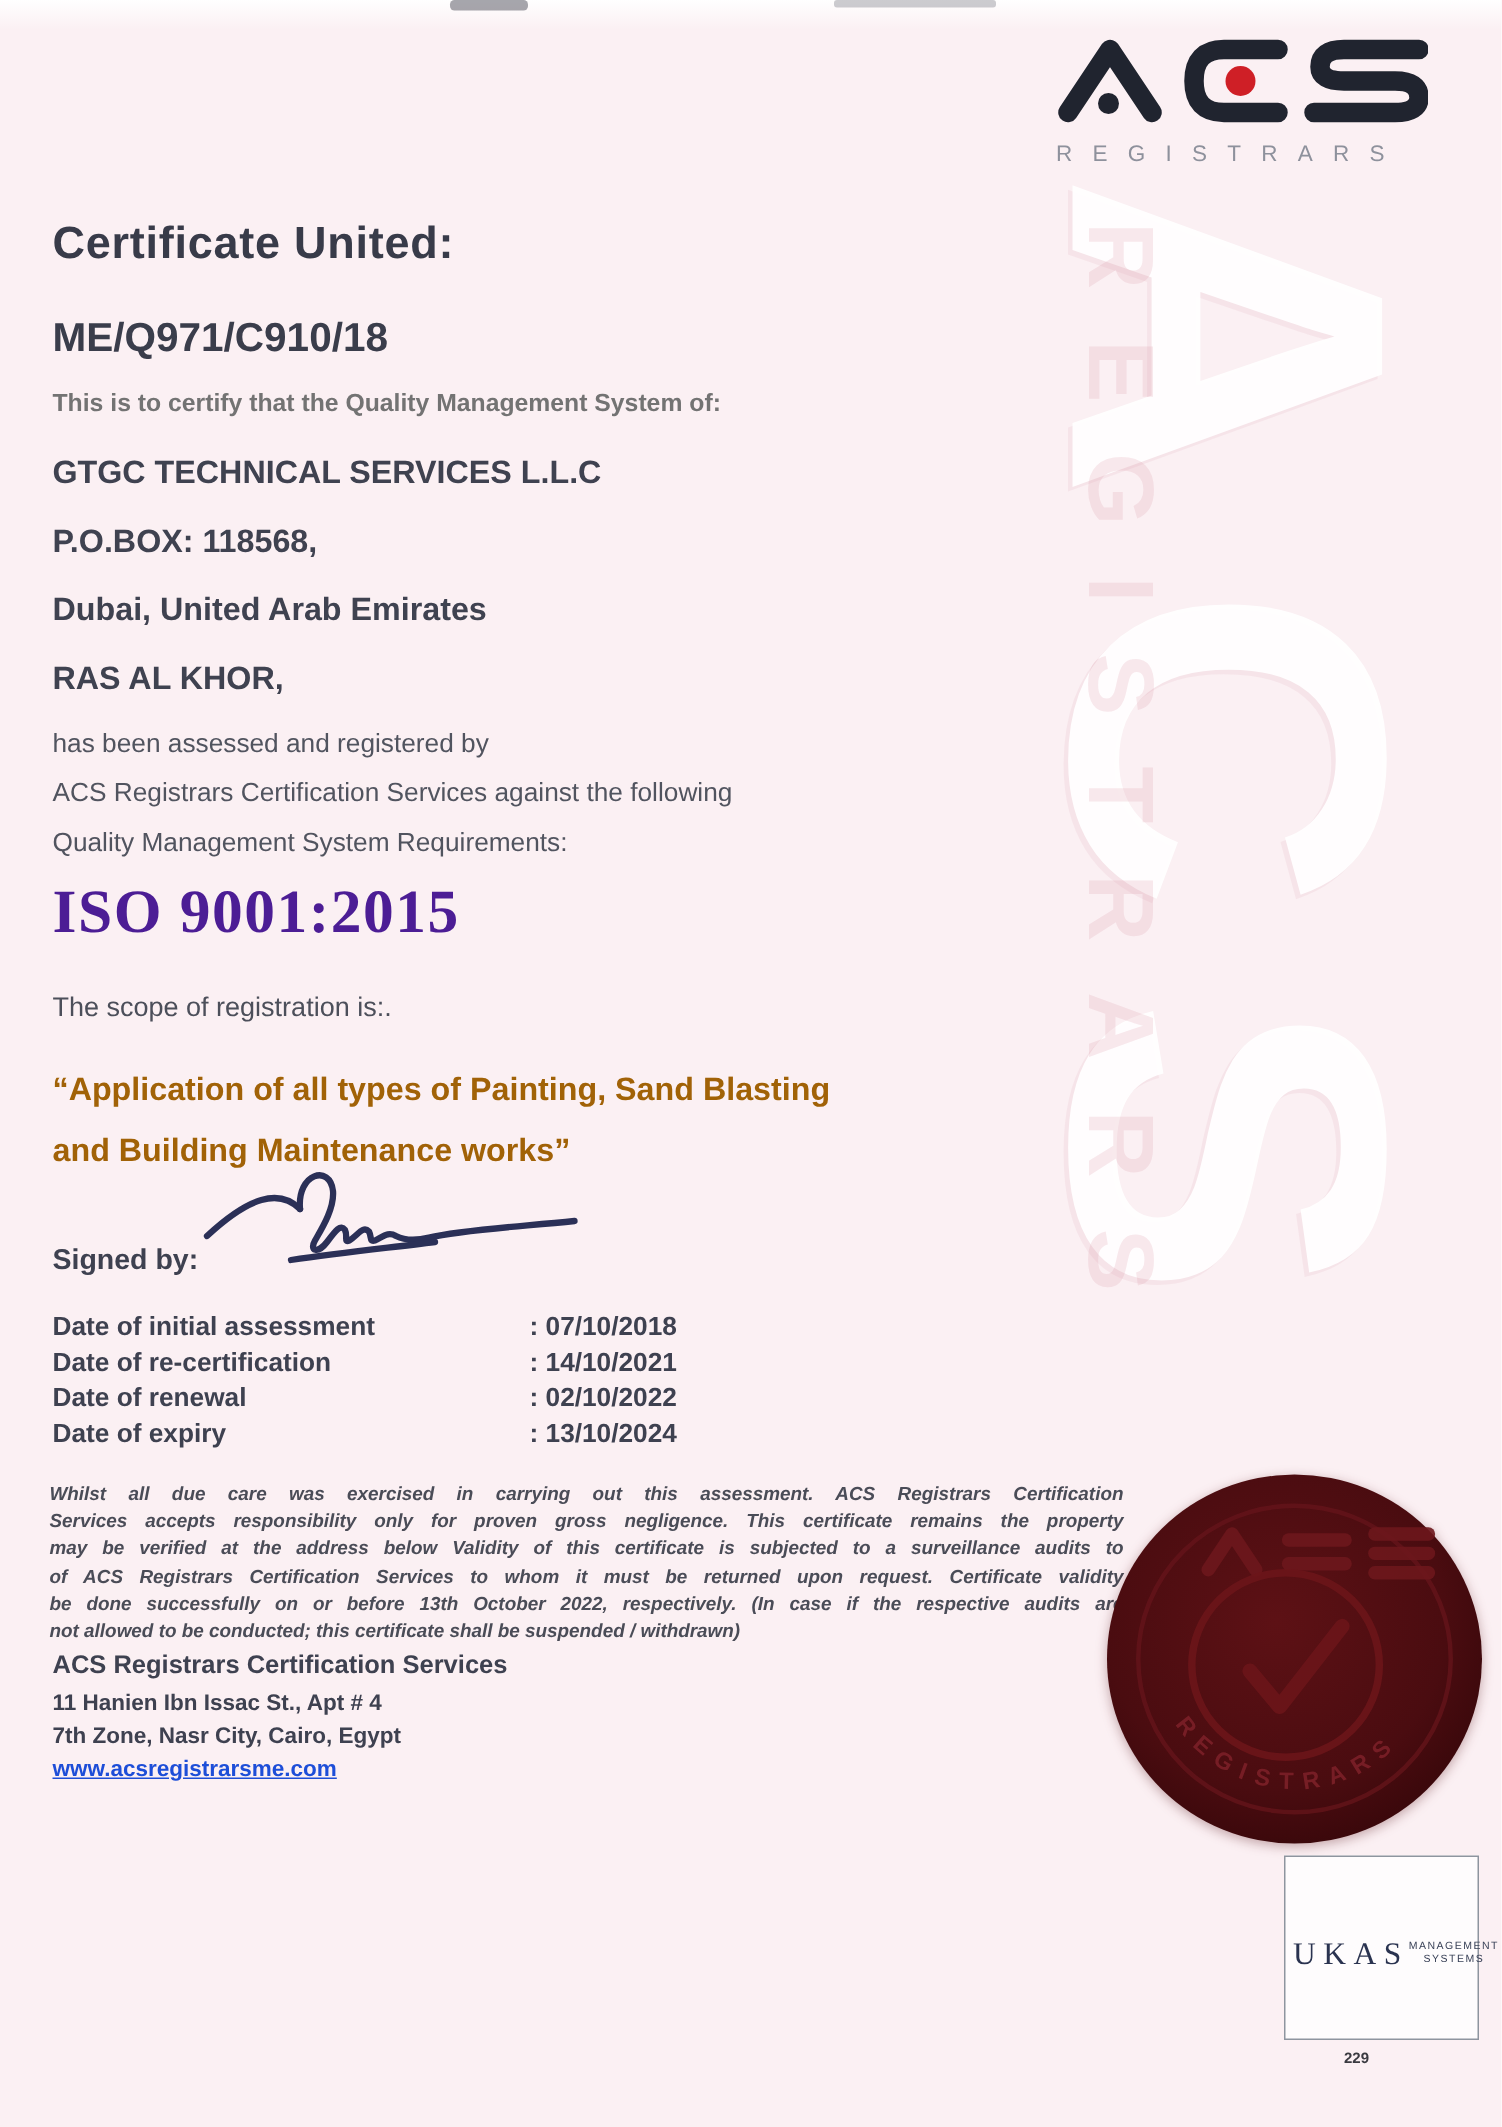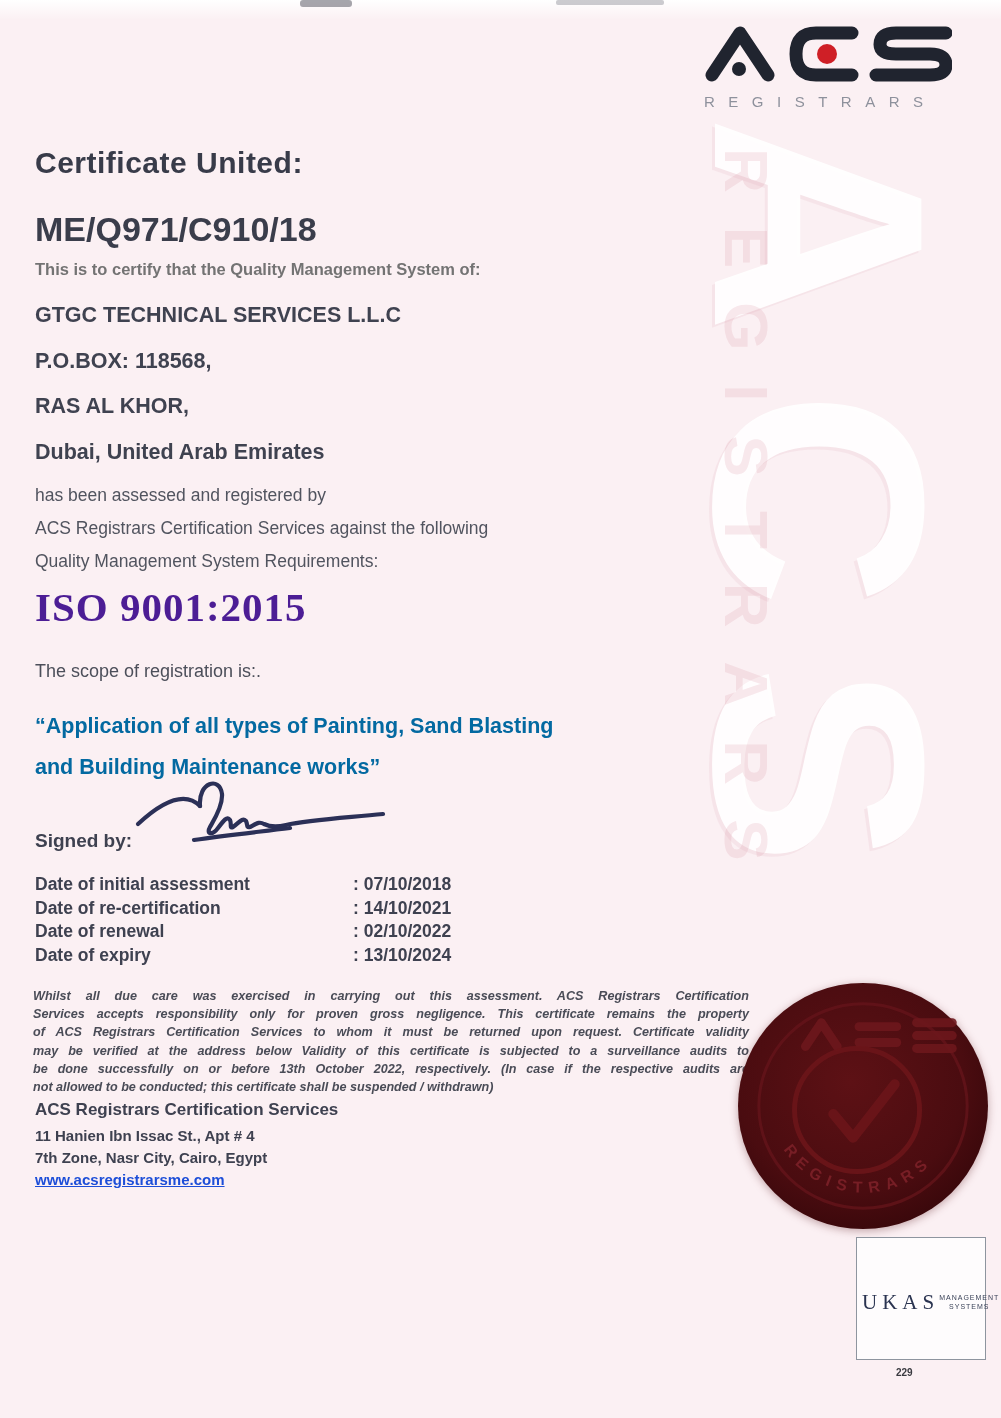--- a/index.html
+++ b/index.html
@@ -31,27 +31,27 @@
   .scan-mark-2{left:556px;top:0;width:108px;height:5px;border-radius:2px;
     background:rgba(120,120,132,0.38); z-index:4;}
   
   .logo{left:700px; top:22px; width:258px; z-index:1;}
   .logo-registrars{
     margin-top:5px; padding-left:4px;
     font-size:15px; letter-spacing:13.5px; color:#8e919c; font-weight:500;
   }
   
   .cert-heading{left:35px; top:146px; font-size:30px; font-weight:bold; color:#383b49; letter-spacing:.5px; z-index:1;}
-  .cert-number{left:35px; top:210px; font-size:34px; font-weight:bold; color:#3a3d4b; z-index:1;}
+  .cert-number{left:35px; top:210px; font-size:27px; font-weight:bold; color:#3a3d4b; z-index:1;}
   .certify-line{left:35px; top:260px; font-size:16.5px; font-weight:bold; color:#737373; z-index:1;}
   .company{left:35px; top:293px; font-size:21.5px; font-weight:bold; line-height:45.5px; color:#3f4250; z-index:1;}
   .assessed{left:35px; top:479px; font-size:17.5px; line-height:33px; color:#51545f; z-index:1;}
   .standard{left:35px; top:583px; font-family:"Liberation Serif", serif; font-size:41px; font-weight:bold; letter-spacing:1px; color:#4c1d95; z-index:1;}
   .scope-label{left:35px; top:661px; font-size:18px; color:#4c4f5a; z-index:1;}
-  .scope{left:35px; top:706px; font-size:21.5px; font-weight:bold; line-height:41px; color:#0369a1; z-index:1;}
+  .scope{left:35px; top:706px; font-size:21.5px; font-weight:bold; line-height:41px; color:#a16207; z-index:1;}
   .signature{left:128px; top:770px; z-index:1;}
   .signed-by{left:35px; top:830px; font-size:19px; font-weight:bold; color:#3e4150; z-index:1;}
   .dates{left:35px; top:873px; font-size:17.5px; font-weight:bold; line-height:23.5px; color:#3e4150; z-index:1;}
   .date-label{display:inline-block; width:318px;}
   .disclaimer{
     left:33px; top:987px; width:716px;
     font-size:12.6px; font-style:italic; font-weight:bold;
     color:#4a4c57; line-height:18.2px; z-index:1;
   }
   .just{text-align:justify; text-align-last:justify;}
@@ -95,22 +95,22 @@
     <div class="logo-registrars">REGISTRARS</div>
   </div>
 
   <div class="abs cert-heading">Certificate United:</div>
   <div class="abs cert-number">ME/Q971/C910/18</div>
   <div class="abs certify-line">This is to certify that the Quality Management System of:</div>
 
   <div class="abs company">
     <div>GTGC TECHNICAL SERVICES L.L.C</div>
     <div>P.O.BOX: 118568,</div>
+    <div>Dubai, United Arab Emirates</div>
     <div>RAS AL KHOR,</div>
-    <div>Dubai, United Arab Emirates</div>
   </div>
 
   <div class="abs assessed">
     <div>has been assessed and registered by</div>
     <div>ACS Registrars Certification Services against the following</div>
     <div>Quality Management System Requirements:</div>
   </div>
 
   <div class="abs standard">ISO 9001:2015</div>
   <div class="abs scope-label">The scope of registration is:.</div>
@@ -142,22 +142,22 @@
       <span class="date-label">Date of renewal</span><span>: 02/10/2022</span>
     </div>
     <div>
       <span class="date-label">Date of expiry</span><span>: 13/10/2024</span>
     </div>
   </div>
 
   <div class="abs disclaimer">
     <div class="just">Whilst all due care was exercised in carrying out this assessment. ACS Registrars Certification</div>
     <div class="just">Services accepts responsibility only for proven gross negligence. This certificate remains the property</div>
+    <div class="just">may be verified at the address below Validity of this certificate is subjected to a surveillance audits to</div>
     <div class="just">of ACS Registrars Certification Services to whom it must be returned upon request. Certificate validity</div>
-    <div class="just">may be verified at the address below Validity of this certificate is subjected to a surveillance audits to</div>
     <div class="just">be done successfully on or before 13th October 2022, respectively. (In case if the respective audits are</div>
     <div>not allowed to be conducted; this certificate shall be suspended / withdrawn)</div>
   </div>
 
   <div class="abs issuer">
     <div class="issuer-name">ACS Registrars Certification Services</div>
     <div class="issuer-line">11 Hanien Ibn Issac St., Apt # 4</div>
     <div class="issuer-line">7th Zone, Nasr City, Cairo, Egypt</div>
     <div class="issuer-web">www.acsregistrarsme.com</div>
   </div>

